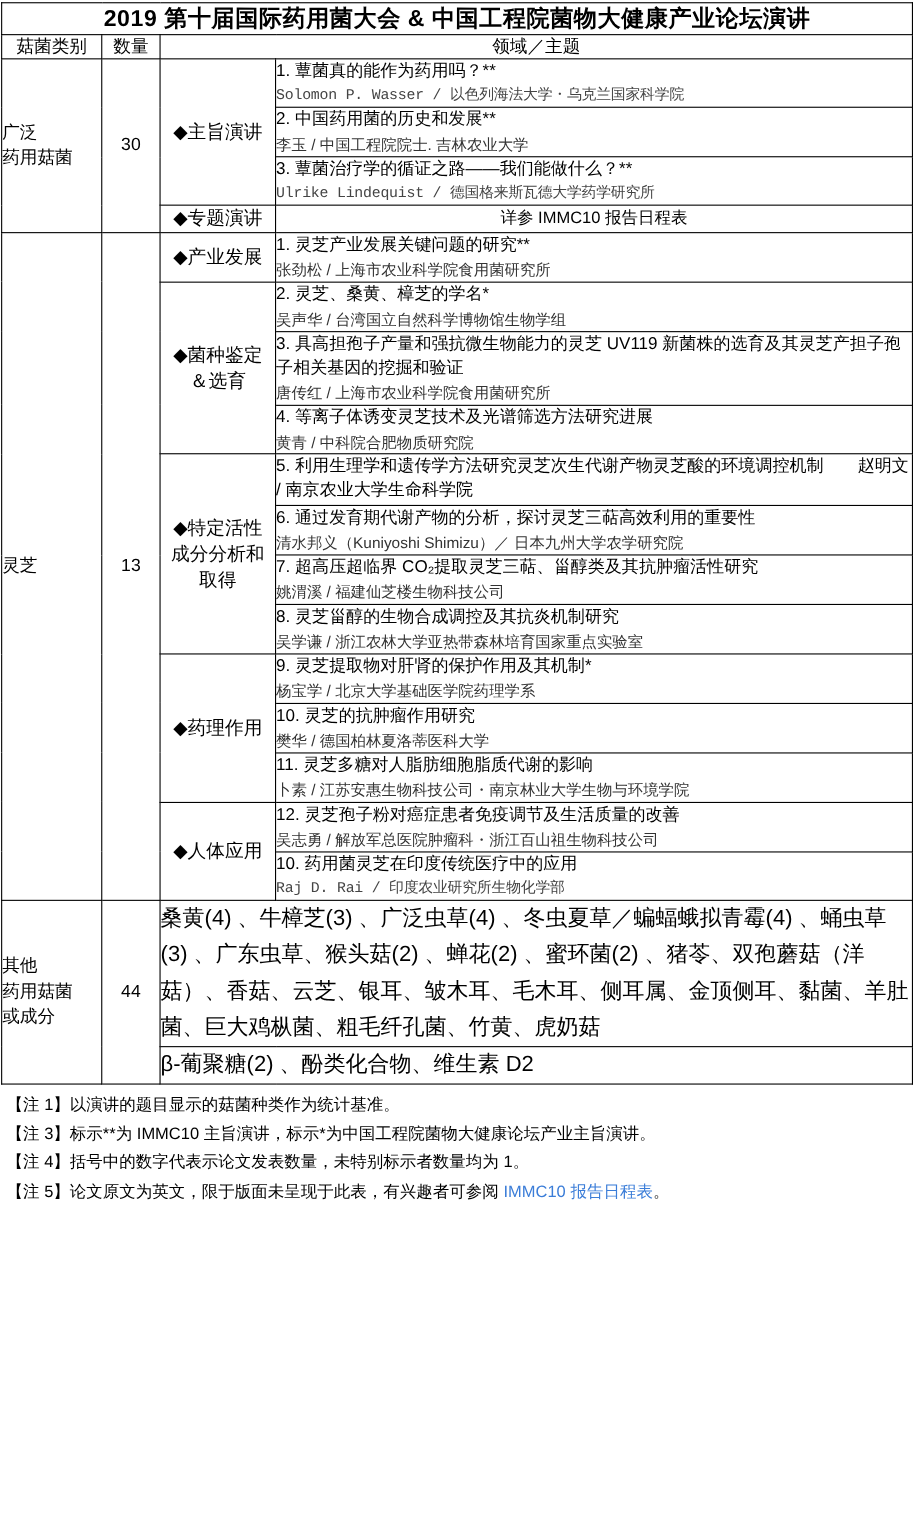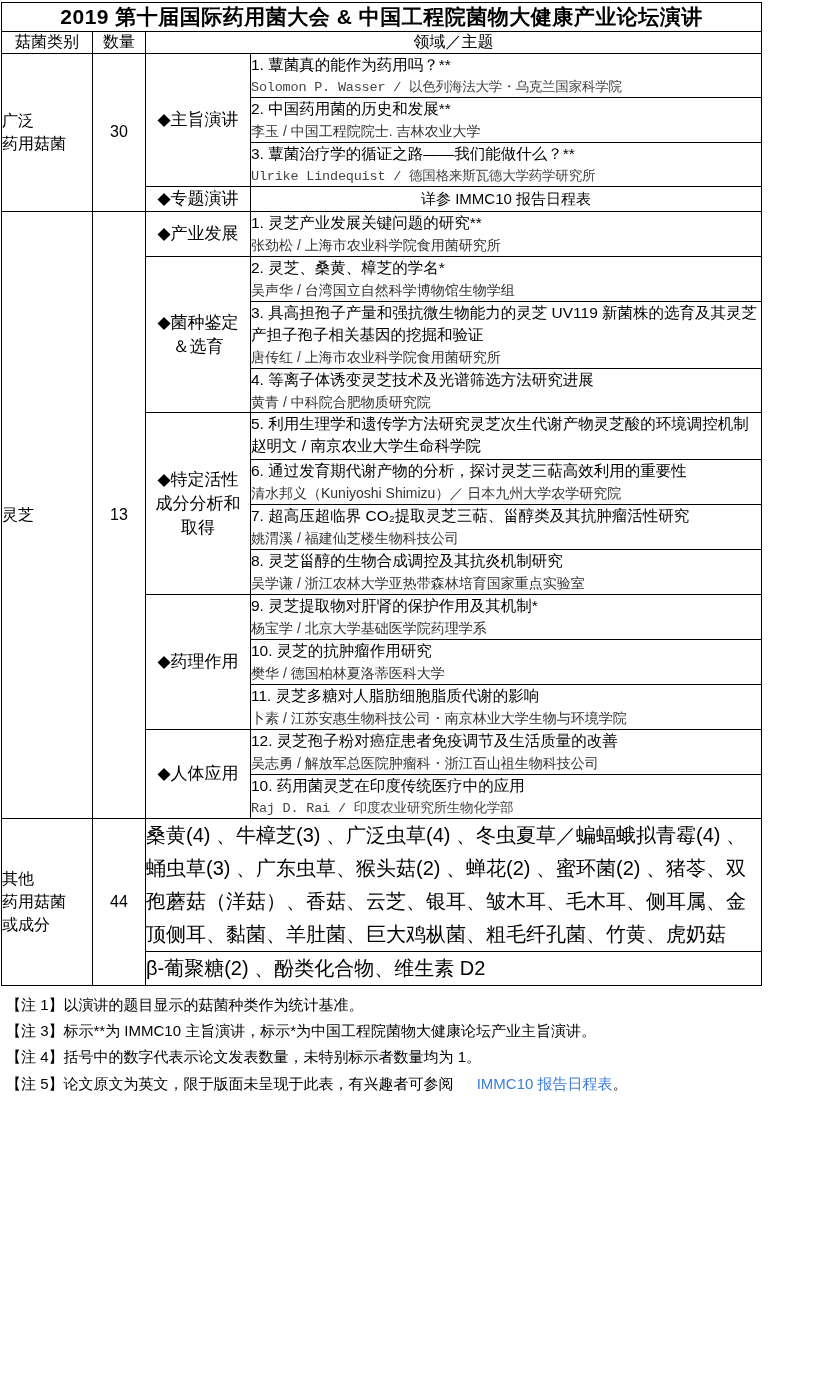--- a/index.html
+++ b/index.html
@@ -12,21 +12,21 @@
     font-family: "Liberation Sans", "DejaVu Sans", sans-serif;
     color: #000000;
     -webkit-font-smoothing: antialiased;
   }
   .page {
     width: 831px;
     box-sizing: border-box;
     padding: 0;
   }
   table.main {
-    width: 761px;
+    width: 829px;
     margin: 2px 4px 0 1px;
     border-collapse: collapse;
     table-layout: fixed;
   }
   table.main td, table.main th {
     border: 1px solid #000000;
     vertical-align: middle;
     padding: 0;
   }
   .title-cell {
@@ -98,21 +98,20 @@
     line-height: 1.62;
     padding: 1px 0;
     white-space: nowrap;
   }
   .note .lbl {
     font-weight: normal;
   }
   .link {
     color: #3b7dd8;
     text-decoration: none;
-    margin-left: 19px;
   }
 </style>
 </head>
 <body>
 
 <div class="page">
 
 <table class="main">
   <colgroup>
     <col style="width:91px">

